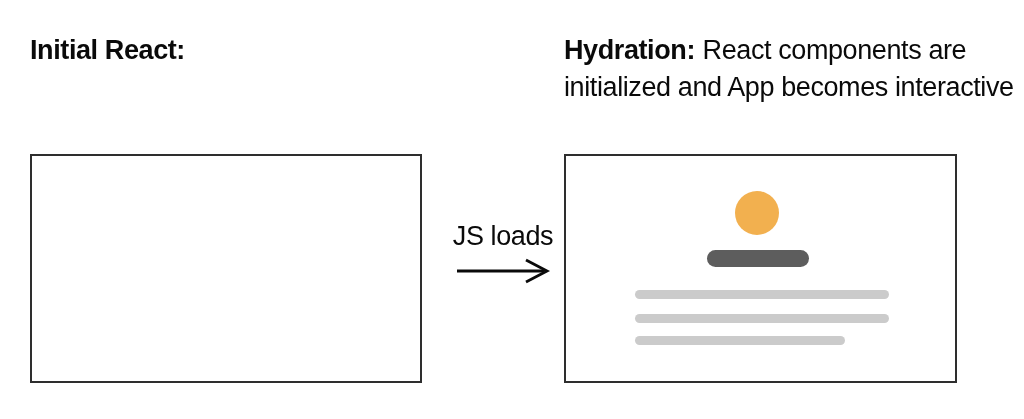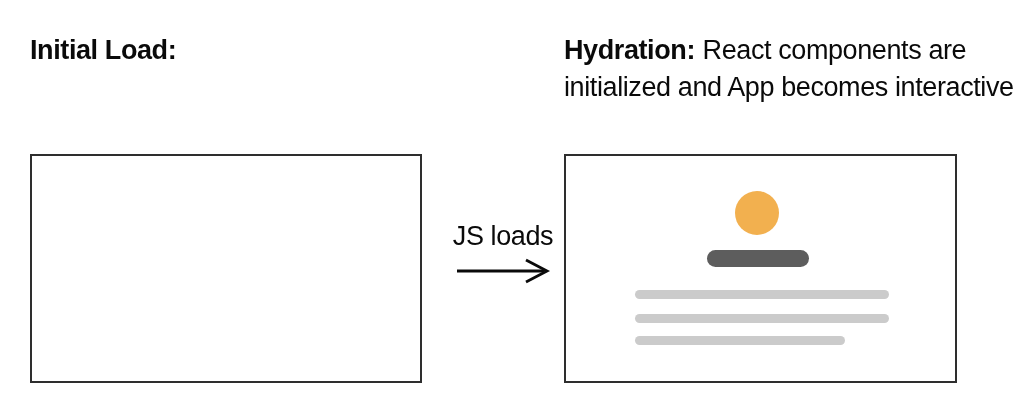--- a/index.html
+++ b/index.html
@@ -92,21 +92,21 @@
   .bar-1 { top: 134px; width: 254px; }
   .bar-2 { top: 158px; width: 254px; }
   .bar-3 { top: 180px; width: 210px; }
 </style>
 </head>
 <body>
 
 <div class="canvas">
 
   <div class="caption left-caption">
-    <div><strong>Initial Load:</strong></div>
+    <div><strong>Initial React:</strong></div>
   </div>
 
   <div class="caption right-caption">
     <strong>Hydration:</strong><span>React components are initialized and App becomes interactive</span>
   </div>
 
   <div class="frame left-frame"></div>
 
   <div class="transition">
     <div class="js-label">JS loads</div>

